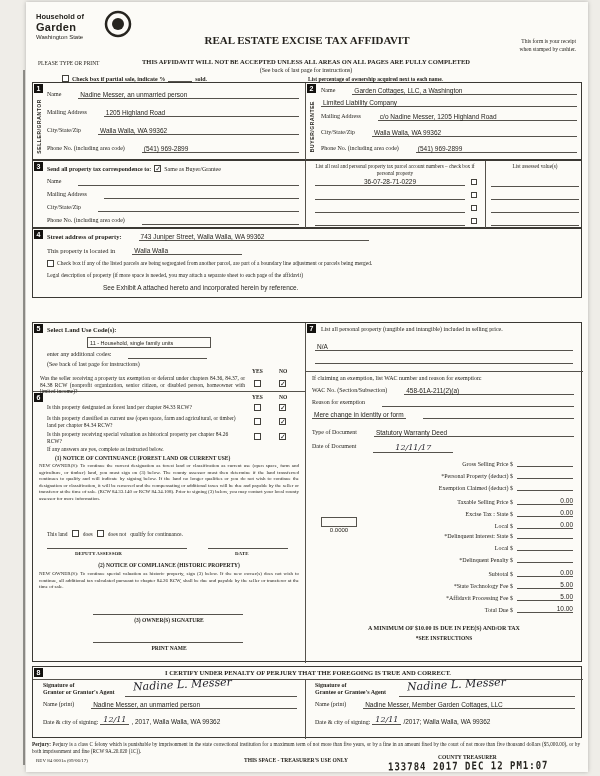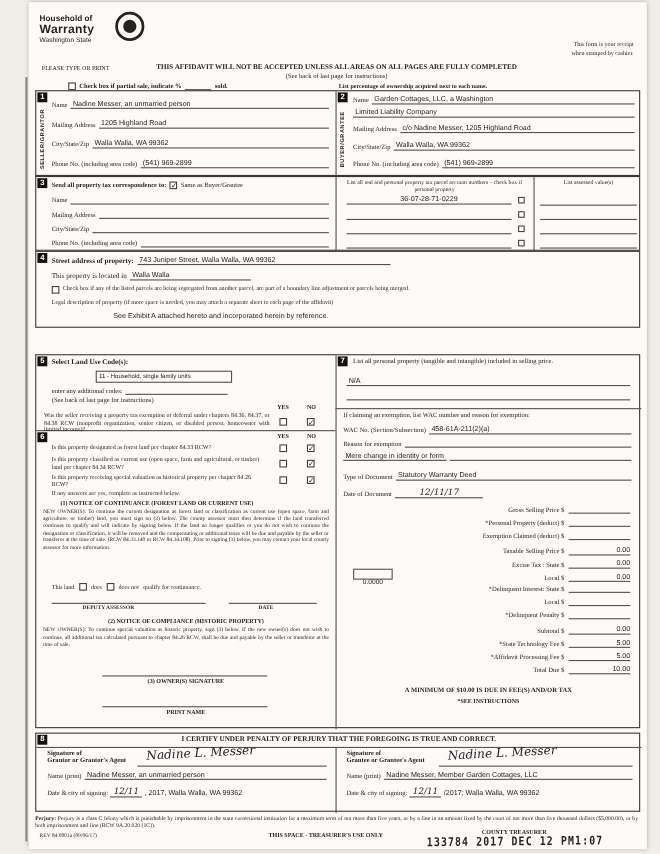--- a/index.html
+++ b/index.html
@@ -20,21 +20,21 @@
   .box { position:absolute; border:1px solid #3b3934; }
   .hline { position:absolute; border-top:1px solid #55524c; }
   .vline { position:absolute; border-left:1px solid #55524c; }
   .badge { position:absolute; width:9px; height:9px; background:#14120f; color:#fff;
            font-size:7px; font-weight:bold; display:flex; align-items:center; justify-content:center;
            font-family:"Liberation Sans", sans-serif; }
   .cb { display:inline-block; width:7px; height:7px; border:1px solid #44423c; background:#fff;
         font-size:7px; line-height:6px; text-align:center; vertical-align:-1px; color:#1e1c18; overflow:visible; }
   .vert { position:absolute; writing-mode:vertical-rl; transform:rotate(180deg); font-size:5px; font-weight:bold;
           letter-spacing:.6px; font-family:"Liberation Sans", sans-serif; }
-  .fieldrow { position:absolute; display:flex; align-items:flex-end; gap:3px; }
+  .fieldrow { position:absolute; display:flex; align-items:flex-start; gap:17px; }
   .fieldrow .k { font-size:6px; white-space:nowrap; }
   .fieldrow .v { font-family:"Liberation Sans", sans-serif; font-size:6.5px; border-bottom:1px solid #55524c;
                  padding:0 2px; white-space:nowrap; }
   .fieldrow .grow { flex:1; }
   .fieldrow .fill { flex:1; border-bottom:1px solid #55524c; height:8px; }
   .mrow { position:absolute; left:70px; right:10px; display:flex; align-items:flex-end; justify-content:flex-end; }
   .mrow .k { font-size:6px; white-space:nowrap; }
   .mrow .v { width:56px; text-align:right; font-family:"Liberation Sans", sans-serif; font-size:6.5px;
              border-bottom:1px solid #55524c; margin-left:4px; }
   .sig { font-family:"DejaVu Serif", serif; font-style:italic; font-size:11px; color:#23232b;
@@ -55,26 +55,27 @@
 
 <div class="paper">
 
   <div class="abs" style="left:10px;top:8px;width:104px;height:40px;">
     <svg class="abs" style="left:62px;top:0;" width="40" height="30" viewBox="0 0 40 30">
       <circle cx="20" cy="14" r="12" fill="none" stroke="#26241f" stroke-width="2.5"></circle>
       <circle cx="20" cy="14" r="6" fill="#26241f"></circle>
     </svg>
     <div class="abs sans" style="left:0;top:2px;">
       <div class="b" style="font-size:7.5px;">Household of</div>
-      <div class="b" style="font-size:11px;letter-spacing:.3px;">Warranty</div>
+      <div class="b" style="font-size:11px;letter-spacing:.3px;">Garden</div>
       <div style="font-size:6px;margin-top:1px;">Washington State</div>
     </div>
   </div>
 
   <div class="abs ctr" style="left:0;top:32px;width:562px;">
+    <div class="b t11">REAL ESTATE EXCISE TAX AFFIDAVIT</div>
   </div>
 
   <div class="abs t55" style="right:12px;top:36px;text-align:right;line-height:1.4;">
     <div>This form is your receipt</div>
     <div>when stamped by cashier.</div>
   </div>
 
   <div class="abs t55" style="left:12px;top:58px;">PLEASE TYPE OR PRINT</div>
   <div class="abs b t65 ctr" style="left:80px;top:56px;width:400px;">THIS AFFIDAVIT WILL NOT BE ACCEPTED UNLESS ALL AREAS ON ALL PAGES ARE FULLY COMPLETED</div>
   <div class="abs t6 ctr" style="left:180px;top:65px;width:200px;">(See back of last page for instructions)</div>

